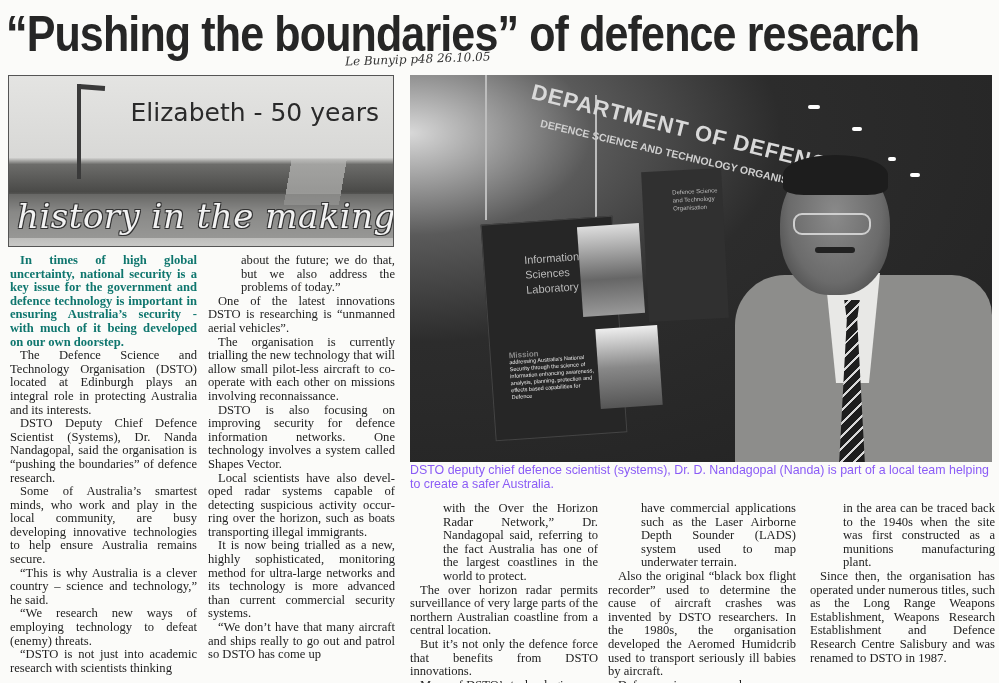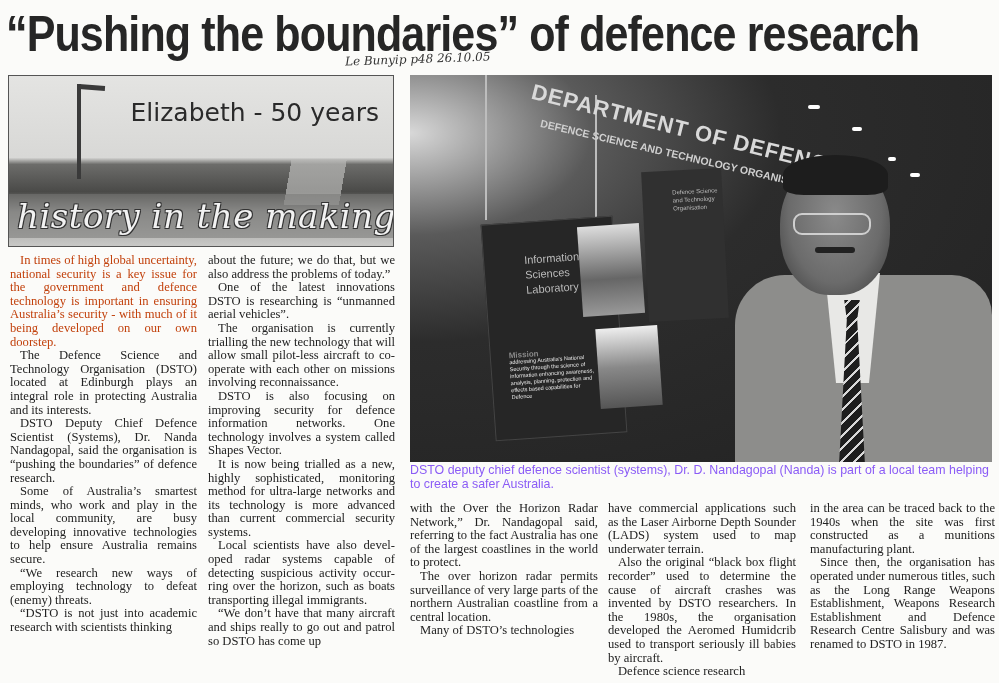--- a/index.html
+++ b/index.html
@@ -146,27 +146,27 @@
     font-family: "Liberation Sans", "DejaVu Sans", sans-serif;
     font-size: 12.4px; line-height: 14px; color: #8b5cf6;
   }
   
   .col {
     position: absolute; text-align: justify;
     font-size: 12.6px; line-height: 13.6px; color: #222;
     hyphens: manual;
   }
   .col p { margin: 0; text-indent: 10px; }
-  .col p.lead { font-weight: normal; text-indent: 10px; color: #c2410c; }
+  .col p.lead { font-weight: bold; text-indent: 10px; color: #0f766e; }
   .col1 { left: 10px; top: 254px; width: 187px; }
   .col2 { left: 208px; top: 254px; width: 187px; }
   .col3 { left: 410px; top: 502px; width: 188px; }
   .col4 { left: 608px; top: 502px; width: 188px; }
   .col5 { left: 810px; top: 502px; width: 185px; }
-  .col p.cont { text-indent: 0; }
+  .col p.cont { text-indent: 0; margin-left: 33px; }
 </style>
 </head>
 <body>
 
 <div class="headline">“Pushing the boundaries” of defence research</div>
 <div class="handwriting">Le Bunyip p48   26.10.05</div>
 
 <div class="photo-left">
   <div class="pole"></div>
   <div class="sign"></div>
@@ -212,35 +212,37 @@
   </div>
 </div>
 
 <div class="caption">DSTO deputy chief defence scientist (systems), Dr. D. Nandagopal (Nanda) is part of a local team helping to create a safer Australia.</div>
 
 <div class="col col1">
     <p class="lead">In times of high global uncertainty, national security is a key issue for the government and defence technology is important in ensuring Australia’s security - with much of it being developed on our own doorstep.</p>
     <p class="">The Defence Science and Technology Organisation (DSTO) located at Edinburgh plays an integral role in protecting Australia and its interests.</p>
     <p class="">DSTO Deputy Chief Defence Scientist (Systems), Dr. Nanda Nandagopal, said the organisation is “pushing the boundaries” of defence research.</p>
     <p class="">Some of Australia’s smartest minds, who work and play in the local community, are busy developing innovative technologies to help ensure Australia remains secure.</p>
+    <p class="">“This is why Australia is a clever country – science and technology,” he said.</p>
     <p class="">“We research new ways of employing technology to defeat (enemy) threats.</p>
     <p class="">“DSTO is not just into academic research with scientists thinking</p>
   </div>
 <div class="col col2">
     <p class="cont">about the future; we do that, but we also address the problems of today.”</p>
     <p class="">One of the latest innovations DSTO is researching is “unmanned aerial vehicles”.</p>
     <p class="">The organisation is currently trialling the new technology that will allow small pilot-less aircraft to co-operate with each other on missions involving reconnaissance.</p>
     <p class="">DSTO is also focusing on improving security for defence information networks. One technology involves a system called Shapes Vector.</p>
+    <p class="">Local scientists have also devel-oped radar systems capable of detecting suspicious activity occur-ring over the horizon, such as boats transporting illegal immigrants.</p>
     <p class="">It is now being trialled as a new, highly sophisticated, monitoring method for ultra-large networks and its technology is more advanced than current commercial security systems.</p>
-    <p class="">Local scientists have also devel-oped radar systems capable of detecting suspicious activity occur-ring over the horizon, such as boats transporting illegal immigrants.</p>
     <p class="">“We don’t have that many aircraft and ships really to go out and patrol so DSTO has come up</p>
   </div>
 <div class="col col3">
     <p class="cont">with the Over the Horizon Radar Network,” Dr. Nandagopal said, referring to the fact Australia has one of the largest coastlines in the world to protect.</p>
     <p class="">The over horizon radar permits surveillance of very large parts of the northern Australian coastline from a central location.</p>
+    <p class="">But it’s not only the defence force that benefits from DSTO innovations.</p>
     <p class="">Many of DSTO’s technologies</p>
   </div>
 <div class="col col4">
     <p class="cont">have commercial applications such as the Laser Airborne Depth Sounder (LADS) system used to map underwater terrain.</p>
     <p class="">Also the original “black box flight recorder” used to determine the cause of aircraft crashes was invented by DSTO researchers. In the 1980s, the organisation developed the Aeromed Humidcrib used to transport seriously ill babies by aircraft.</p>
     <p class="">Defence science research</p>
   </div>
 <div class="col col5">
     <p class="cont">in the area can be traced back to the 1940s when the site was first constructed as a munitions manufacturing plant.</p>
     <p class="">Since then, the organisation has operated under numerous titles, such as the Long Range Weapons Establishment, Weapons Research Establishment and Defence Research Centre Salisbury and was renamed to DSTO in 1987.</p>

